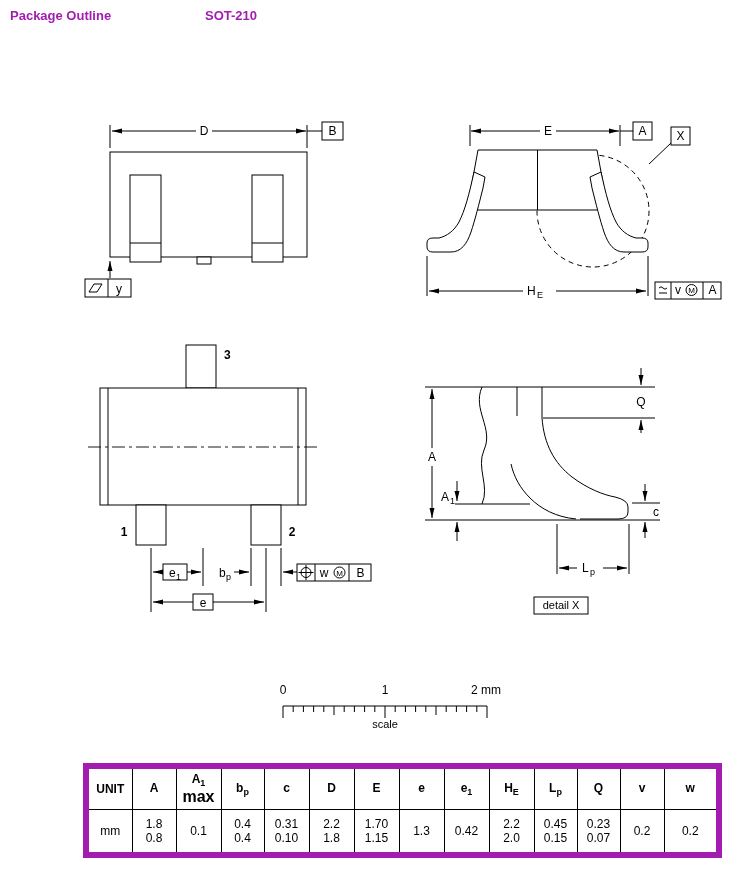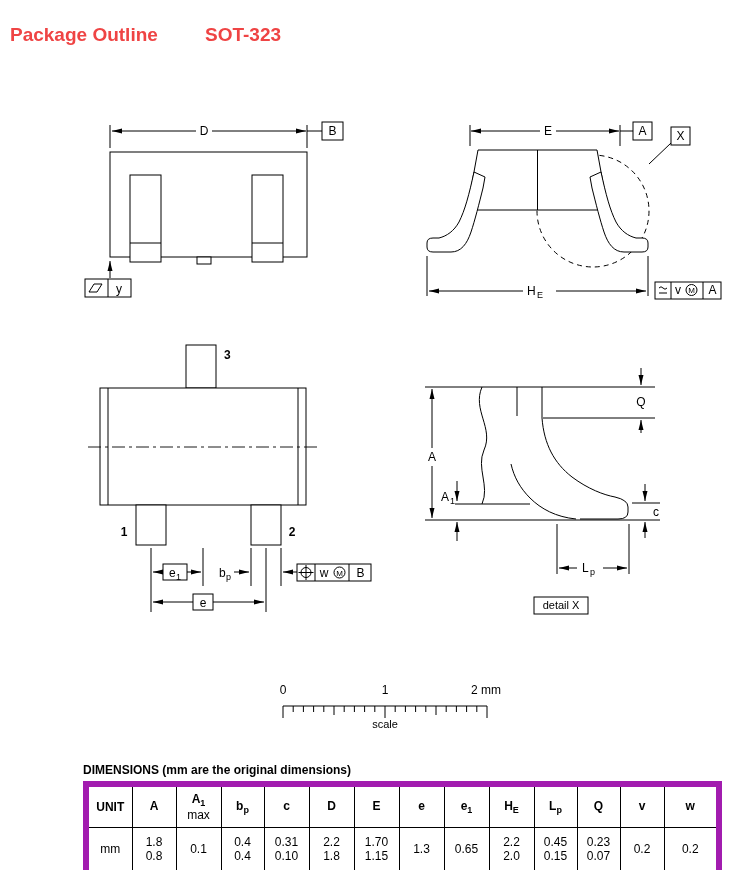--- a/index.html
+++ b/index.html
@@ -1,45 +1,45 @@
 <!DOCTYPE html>
 <html><head>
 <meta charset="utf-8">
 <style>
   html,body{margin:0;padding:0;background:#fff;}
   .page{position:relative;width:737px;height:870px;background:#fff;overflow:hidden;
         font-family:"Liberation Sans",sans-serif;}
-  .title-green{position:absolute;top:24px;font-size:19px;font-weight:bold;color:#ef4444;}
+  .title-green{position:absolute;top:8px;font-size:13px;font-weight:bold;color:#a21caf;}
   #t1{left:10px;} #t2{left:205px;}
   svg{position:absolute;left:0;top:0;}
   .ln{stroke:#000;stroke-width:1;fill:none;}
   .fw{stroke:#000;stroke-width:1;fill:#fff;}
   .dc{stroke:#000;stroke-width:1;fill:none;stroke-dasharray:5 4;}
   .cl{stroke:#000;stroke-width:0.9;fill:none;stroke-dasharray:13 4 3 4;}
   svg text{fill:#000;font-size:12px;font-family:"Liberation Sans",sans-serif;}
   svg .sub{font-size:9px;}
   svg .b{font-weight:bold;}
   svg .sm{font-size:8px;}
   svg .md{font-size:11px;}
   .tblwrap{position:absolute;left:83px;top:763px;width:634px;}
   .tbl-title{font-size:12px;font-weight:bold;margin:0 0 4px 0;color:#000;}
   table.dims{border-collapse:collapse;width:100%;table-layout:fixed;border:6px solid #a21caf;}
   table.dims th,table.dims td{border:1px solid #000;text-align:center;font-size:12px;padding:1px 2px;color:#000;}
   table.dims th{font-weight:bold;height:38px;vertical-align:middle;}
   table.dims td{height:40px;vertical-align:middle;}
   table.dims sub{font-size:9px;}
-  .note{font-weight:normal;font-size:12px;}
+  .note{font-weight:bold;font-size:16px;}
   .note:empty{display:none;}
 </style>
 </head>
 <body>
 <div class="page">
 
 <div class="title-green" id="t1">Package Outline</div>
-<div class="title-green" id="t2">SOT-323</div>
+<div class="title-green" id="t2">SOT-210</div>
 
 <svg width="737" height="745" viewBox="0 0 737 745">
   <defs>
     <marker id="arr" markerWidth="11" markerHeight="7" refX="10" refY="3" orient="auto">
       <path d="M0,0.5 L10,3 L0,5.5 Z" fill="#000"></path>
     </marker>
   </defs>
 
   <g>
     <g>
@@ -221,21 +221,20 @@
     <text x="283" y="694" text-anchor="middle">0</text>
     <text x="385" y="694" text-anchor="middle">1</text>
     <text x="486" y="694" text-anchor="middle">2 mm</text>
     <line class="ln" x1="283" y1="706" x2="487" y2="706"></line>
     <path class="ln" d="M283,706v12 M293.2,706v6 M303.4,706v6 M313.6,706v6 M323.8,706v6 M334,706v9 M344.2,706v6 M354.4,706v6 M364.6,706v6 M374.8,706v6 M385,706v12 M395.2,706v6 M405.4,706v6 M415.6,706v6 M425.8,706v6 M436,706v9 M446.2,706v6 M456.4,706v6 M466.6,706v6 M476.8,706v6 M487,706v12"></path>
     <text class="md" x="385" y="728" text-anchor="middle">scale</text>
   </g>
 </svg>
 
 <div class="tblwrap">
-  <div class="tbl-title">DIMENSIONS (mm are the original dimensions)</div>
   <table class="dims">
     <colgroup>
       <col style="width:46px">
           <col style="width:44px">
           <col style="width:45px">
           <col style="width:43px">
       <col style="width:45px">
           <col style="width:45px">
           <col style="width:45px">
           <col style="width:45px">
@@ -287,21 +286,21 @@
             </td>
       <td>
               <div>1.70</div>
               <div>1.15</div>
             </td>
       <td>
               <div>1.3</div>
               <div></div>
             </td>
       <td>
-              <div>0.65</div>
+              <div>0.42</div>
               <div></div>
             </td>
       <td>
               <div>2.2</div>
               <div>2.0</div>
             </td>
       <td>
               <div>0.45</div>
               <div>0.15</div>
             </td>

